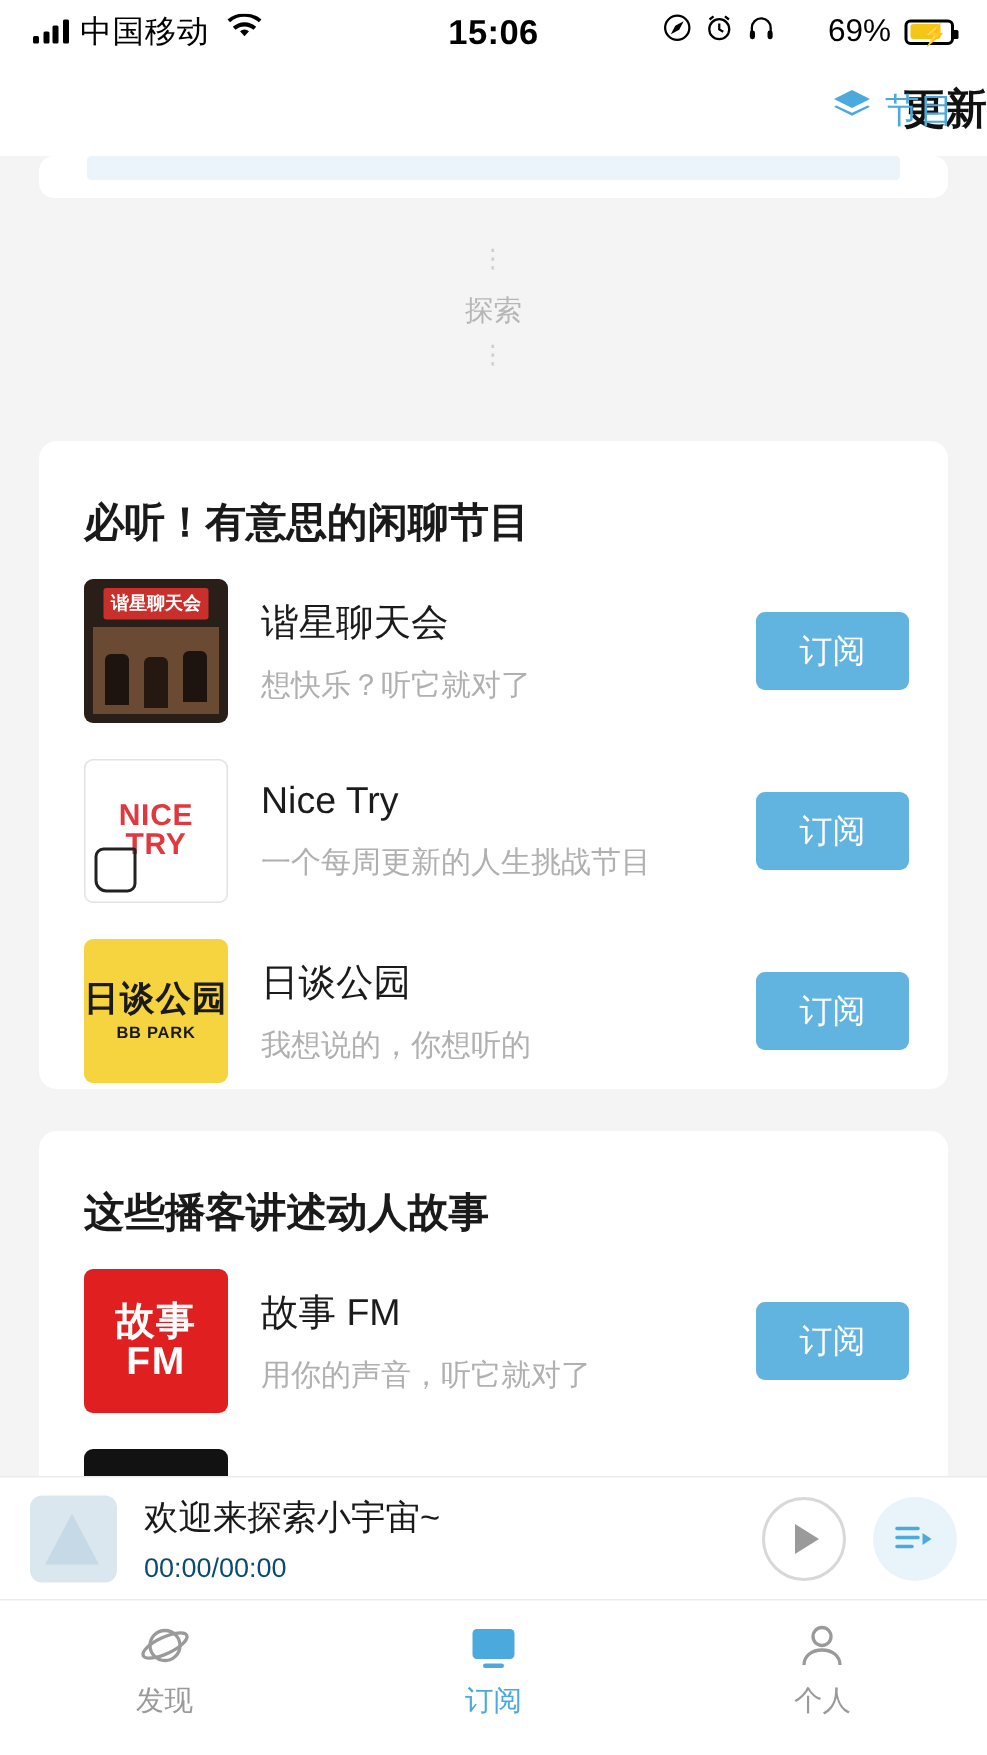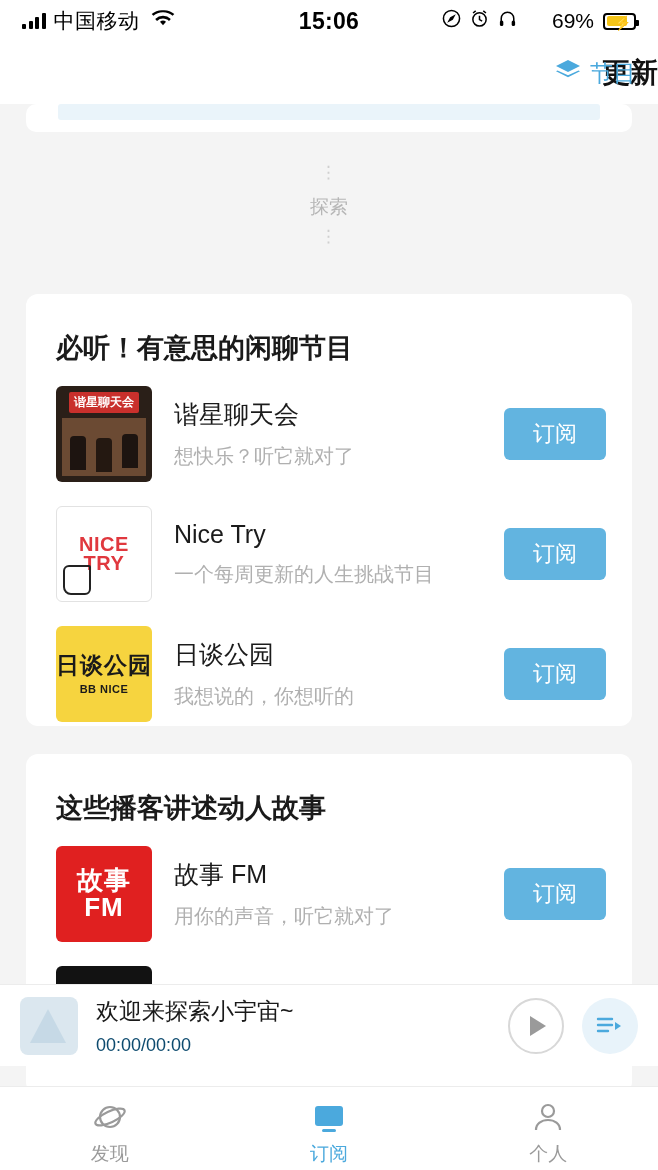--- a/index.html
+++ b/index.html
@@ -175,21 +175,21 @@
     border-top: 10px solid transparent; border-bottom: 10px solid transparent;
   }
   .np-queue {
     width: 56px; height: 56px; border-radius: 50%; background: #e8f3fa;
     display: flex; align-items: center; justify-content: center; flex: none;
     margin-left: 18px; color: #4ba9dd;
   }
 
   
   .tabbar {
-    position: absolute; left: 0; right: 0; bottom: 0; height: 84px;
+    position: absolute; left: 0; right: 0; bottom: 0; height: 104px;
     background: #fff; border-top: 1px solid #ececec;
     display: flex; align-items: flex-start; padding-top: 10px;
   }
   .tab { flex: 1 1 0; text-align: center; color: #9a9a9a; }
   .tab .ico { height: 42px; display: flex; align-items: center; justify-content: center; }
   .tab .lbl { font-size: 19px; margin-top: 2px; }
   .tab.active { color: #4ba9dd; }
 </style>
 </head>
 <body>
@@ -291,21 +291,21 @@
         <div class="row-text">
           <div class="row-title">Nice Try</div>
           <div class="row-sub">一个每周更新的人生挑战节目</div>
         </div>
         <button class="sub-btn">订阅</button>
       </div>
 
       <div class="row">
         <div class="cover cov-ri">
           <span class="cn">日谈公园</span>
-          <span class="en">BB NICE</span>
+          <span class="en">BB PARK</span>
         </div>
         <div class="row-text">
           <div class="row-title">日谈公园</div>
           <div class="row-sub">我想说的，你想听的</div>
         </div>
         <button class="sub-btn">订阅</button>
       </div>
     </div>
 
     <div class="section s2">

